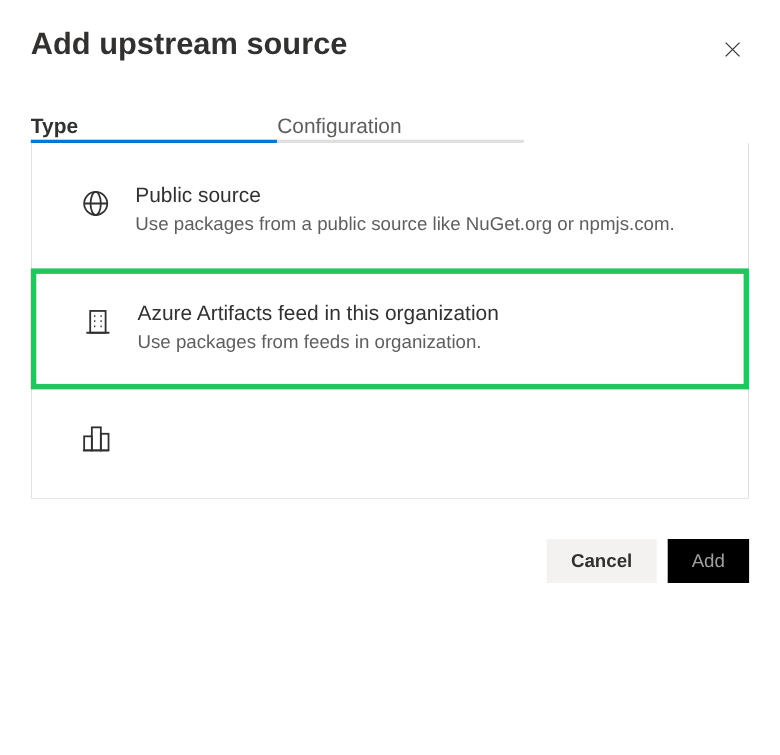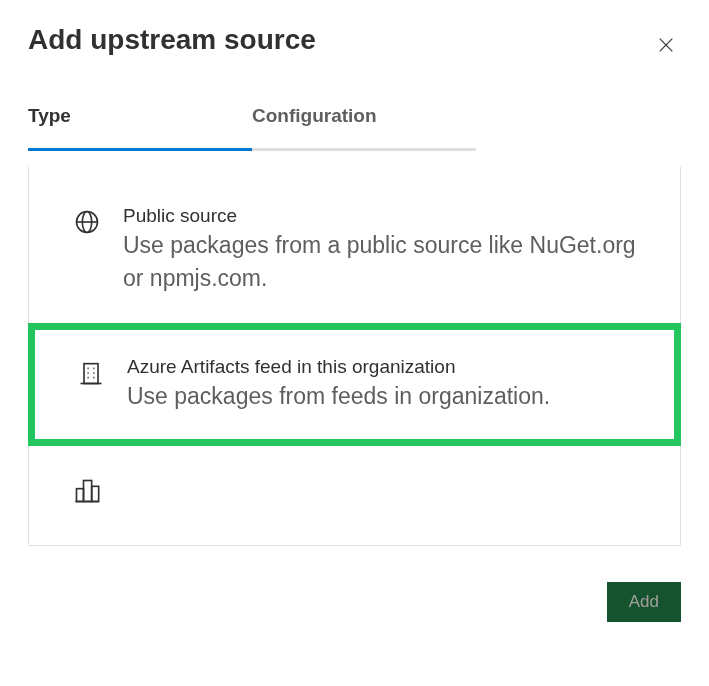--- a/index.html
+++ b/index.html
@@ -37,36 +37,36 @@
       width: 18px;
       height: 18px;
       stroke: #323130;
       stroke-width: 1.2;
     }
     .tabs {
       display: flex;
       gap: 0;
     }
     .tab {
-      padding: 0 0 24px 0;
+      padding: 0 0 3px 0;
       border: none;
       background: none;
       font-size: 19px;
       cursor: pointer;
       text-align: left;
       position: relative;
       width: 224px;
     }
     .tab.active {
       font-weight: 600;
       color: #323130;
     }
     .tab.inactive {
       color: #605e5c;
-      font-weight: 700;
+      font-weight: 400;
     }
     .tab.active::after {
       content: "";
       position: absolute;
       bottom: 0;
       left: 0;
       width: 100%;
       height: 3px;
       background: #0078d4;
     }
@@ -76,31 +76,31 @@
       bottom: 0;
       left: 0;
       width: 100%;
       height: 3px;
       background: #e1dfdd;
     }
     .options-panel {
       border: 1px solid #e1dfdd;
       border-top: none;
       border-radius: 0 0 2px 2px;
-      margin-top: 16px;
+      margin-top: 0;
     }
     .option {
       display: flex;
       align-items: flex-start;
       padding: 28px 28px 28px 44px;
       cursor: pointer;
       gap: 22px;
     }
     .option.highlighted {
-      border: 7px solid #22c55e;
+      border: 5px solid #22c55e;
       margin: -1px -1px 0 -1px;
       padding: 26px 26px 26px 42px;
     }
     .option.first {
       padding-top: 38px;
     }
     .option.last {
       padding-bottom: 40px;
     }
     .option-icon {
@@ -119,21 +119,21 @@
     .option-text {
       flex: 1;
     }
     .option-title {
       font-size: 19px;
       font-weight: 400;
       color: #323130;
       margin-bottom: 2px;
     }
     .option-desc {
-      font-size: 23px;
+      font-size: 17px;
       color: #605e5c;
       line-height: 1.45;
     }
     .dialog-footer {
       display: flex;
       justify-content: flex-end;
       gap: 10px;
       margin-top: 36px;
     }
     .btn {
@@ -141,21 +141,21 @@
       border: none;
       font-size: 17px;
       cursor: pointer;
     }
     .btn-cancel {
       background: #f3f2f1;
       color: #323130;
       font-weight: 600;
     }
     .btn-add {
-      background: #14532d;
+      background: #000000;
       color: #a19f9d;
       cursor: not-allowed;
     }
   </style>
 </head>
 <body>
 
 <div class="dialog-header">
   <h1 class="dialog-title">Add upstream source</h1>
   <button class="close-btn">
@@ -215,14 +215,15 @@
           <rect x="3" y="10" width="6" height="11"></rect>
           <rect x="16" y="8" width="6" height="13"></rect>
           <line x1="2" y1="21" x2="22" y2="21"></line>
         </svg>
     </div>
   </div>
 
 </div>
 
 <div class="dialog-footer">
+  <button class="btn btn-cancel">Cancel</button>
   <button class="btn btn-add">Add</button>
 </div>
 
 </body></html>

